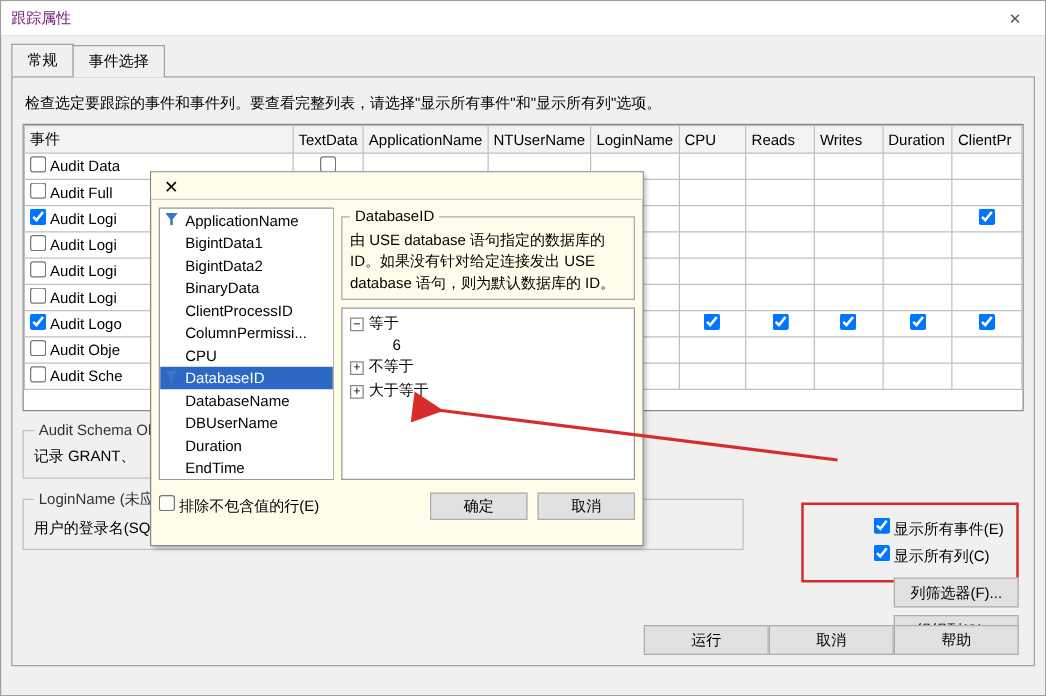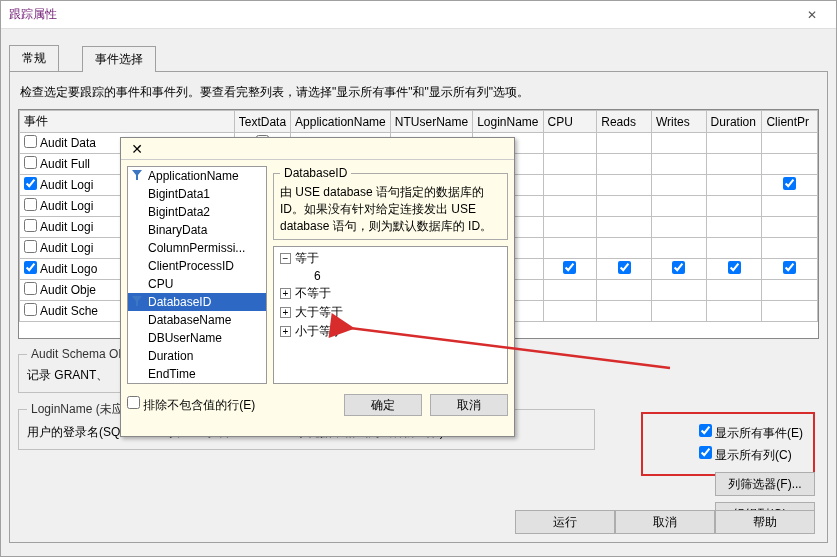--- a/index.html
+++ b/index.html
@@ -5,21 +5,21 @@
 * { box-sizing: border-box; margin: 0; padding: 0; font-family: "Microsoft YaHei", "SimSun", Tahoma, sans-serif; font-size: 12px; }
 body { background: #f0f0f0; width: 837px; height: 557px; overflow: hidden; position: relative; }
 
 
 .dialog { position: absolute; left: 0; top: 0; width: 837px; height: 557px; background: #f0f0f0; border: 1px solid #a0a0a0; }
 .titlebar { height: 28px; background: #fff; border-bottom: 1px solid #e0e0e0; display: flex; align-items: center; padding: 0 8px; }
 .titlebar .title { flex: 1; color: #701a75; }
 .titlebar .close { width: 32px; height: 20px; text-align: center; line-height: 20px; color: #555; cursor: pointer; }
 
 
-.tabs { display: flex; padding: 16px 8px 0 8px; gap: 24px; }
+.tabs { display: flex; padding: 6px 8px 0 8px; }
 .tab { padding: 4px 12px; border: 1px solid #a0a0a0; border-bottom: none; background: #f0f0f0; cursor: pointer; margin-right: -1px; }
 .tab.active { background: #f0f0f0; position: relative; top: 1px; z-index: 2; }
 .tab-body { border: 1px solid #a0a0a0; margin: 0 8px; padding: 8px; height: 472px; position: relative; }
 
 .instr { margin: 4px 2px 8px 2px; }
 
 
 .table-wrap { border: 1px solid #888; background: #fff; height: 230px; overflow: hidden; }
 table { border-collapse: collapse; width: 100%; }
 th, td { border: 1px solid #c0c0c0; padding: 2px 4px; height: 20px; white-space: nowrap; font-size: 12px; text-align: left; }
@@ -251,41 +251,40 @@
 <div class="dialog2">
   <div class="d2-title">
     <span class="x">✕</span>
   </div>
   <div class="d2-body">
     <div class="d2-list" id="filter-list">
         <div class="it funnel">ApplicationName</div>
         <div class="it">BigintData1</div>
         <div class="it">BigintData2</div>
         <div class="it">BinaryData</div>
+        <div class="it">ClientProcessID</div>
         <div class="it">ColumnPermissi...</div>
-        <div class="it">ClientProcessID</div>
         <div class="it">CPU</div>
         <div class="it funnel sel">DatabaseID</div>
         <div class="it">DatabaseName</div>
         <div class="it">DBUserName</div>
         <div class="it">Duration</div>
         <div class="it">EndTime</div>
         <div class="it">Error</div>
       </div>
     <div class="d2-right">
       <fieldset class="d2-fset">
         <legend>DatabaseID</legend>
         <div>由 USE database 语句指定的数据库的 ID。如果没有针对给定连接发出 USE database 语句，则为默认数据库的 ID。</div>
       </fieldset>
       <div class="d2-tree">
         <div class="tree-row"><span class="tree-sq">−</span><span>等于</span></div>
         <div class="tree-row tree-ind1">6</div>
         <div class="tree-row"><span class="tree-sq">+</span><span>不等于</span></div>
         <div class="tree-row"><span class="tree-sq">+</span><span>大于等于</span></div>
-        <div class="tree-row"><span class="tree-sq">+</span><span>小于等于</span></div>
       </div>
     </div>
   </div>
   <div class="d2-foot">
     <label>
       <input type="checkbox" style="">
       <span>排除不包含值的行(E)</span>
     </label>
     <button>确定</button>
     <button>取消</button>

